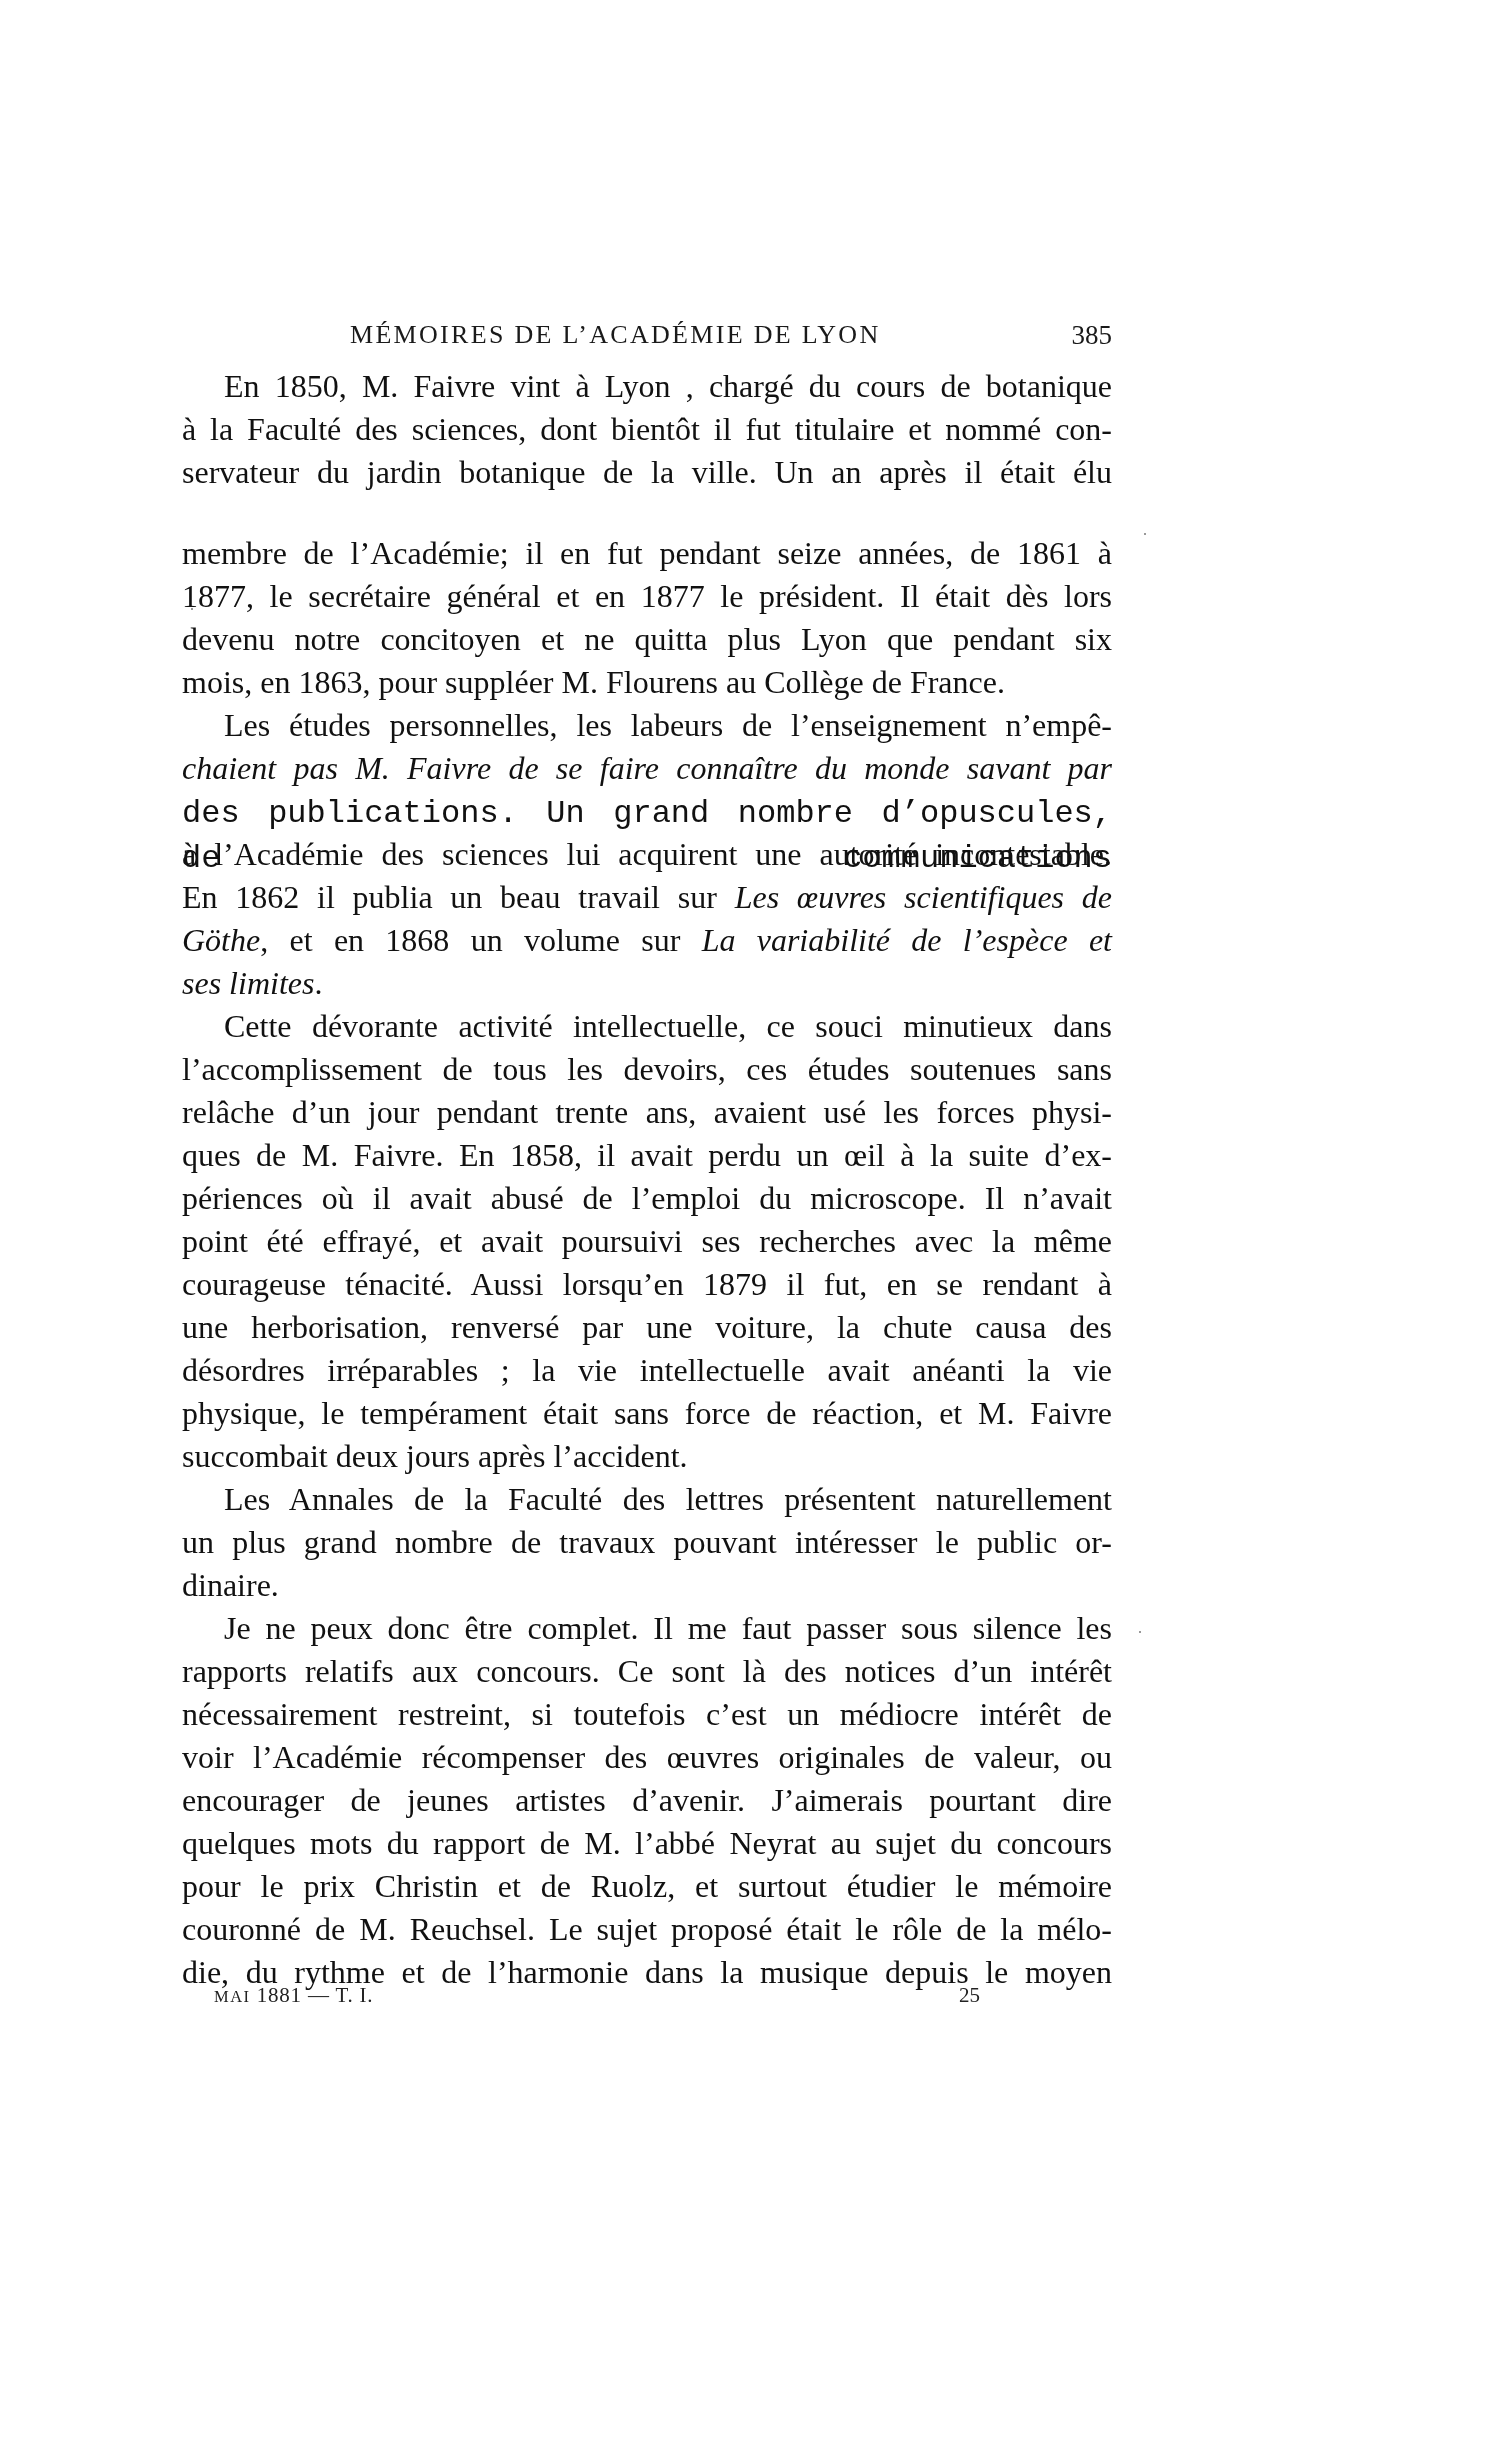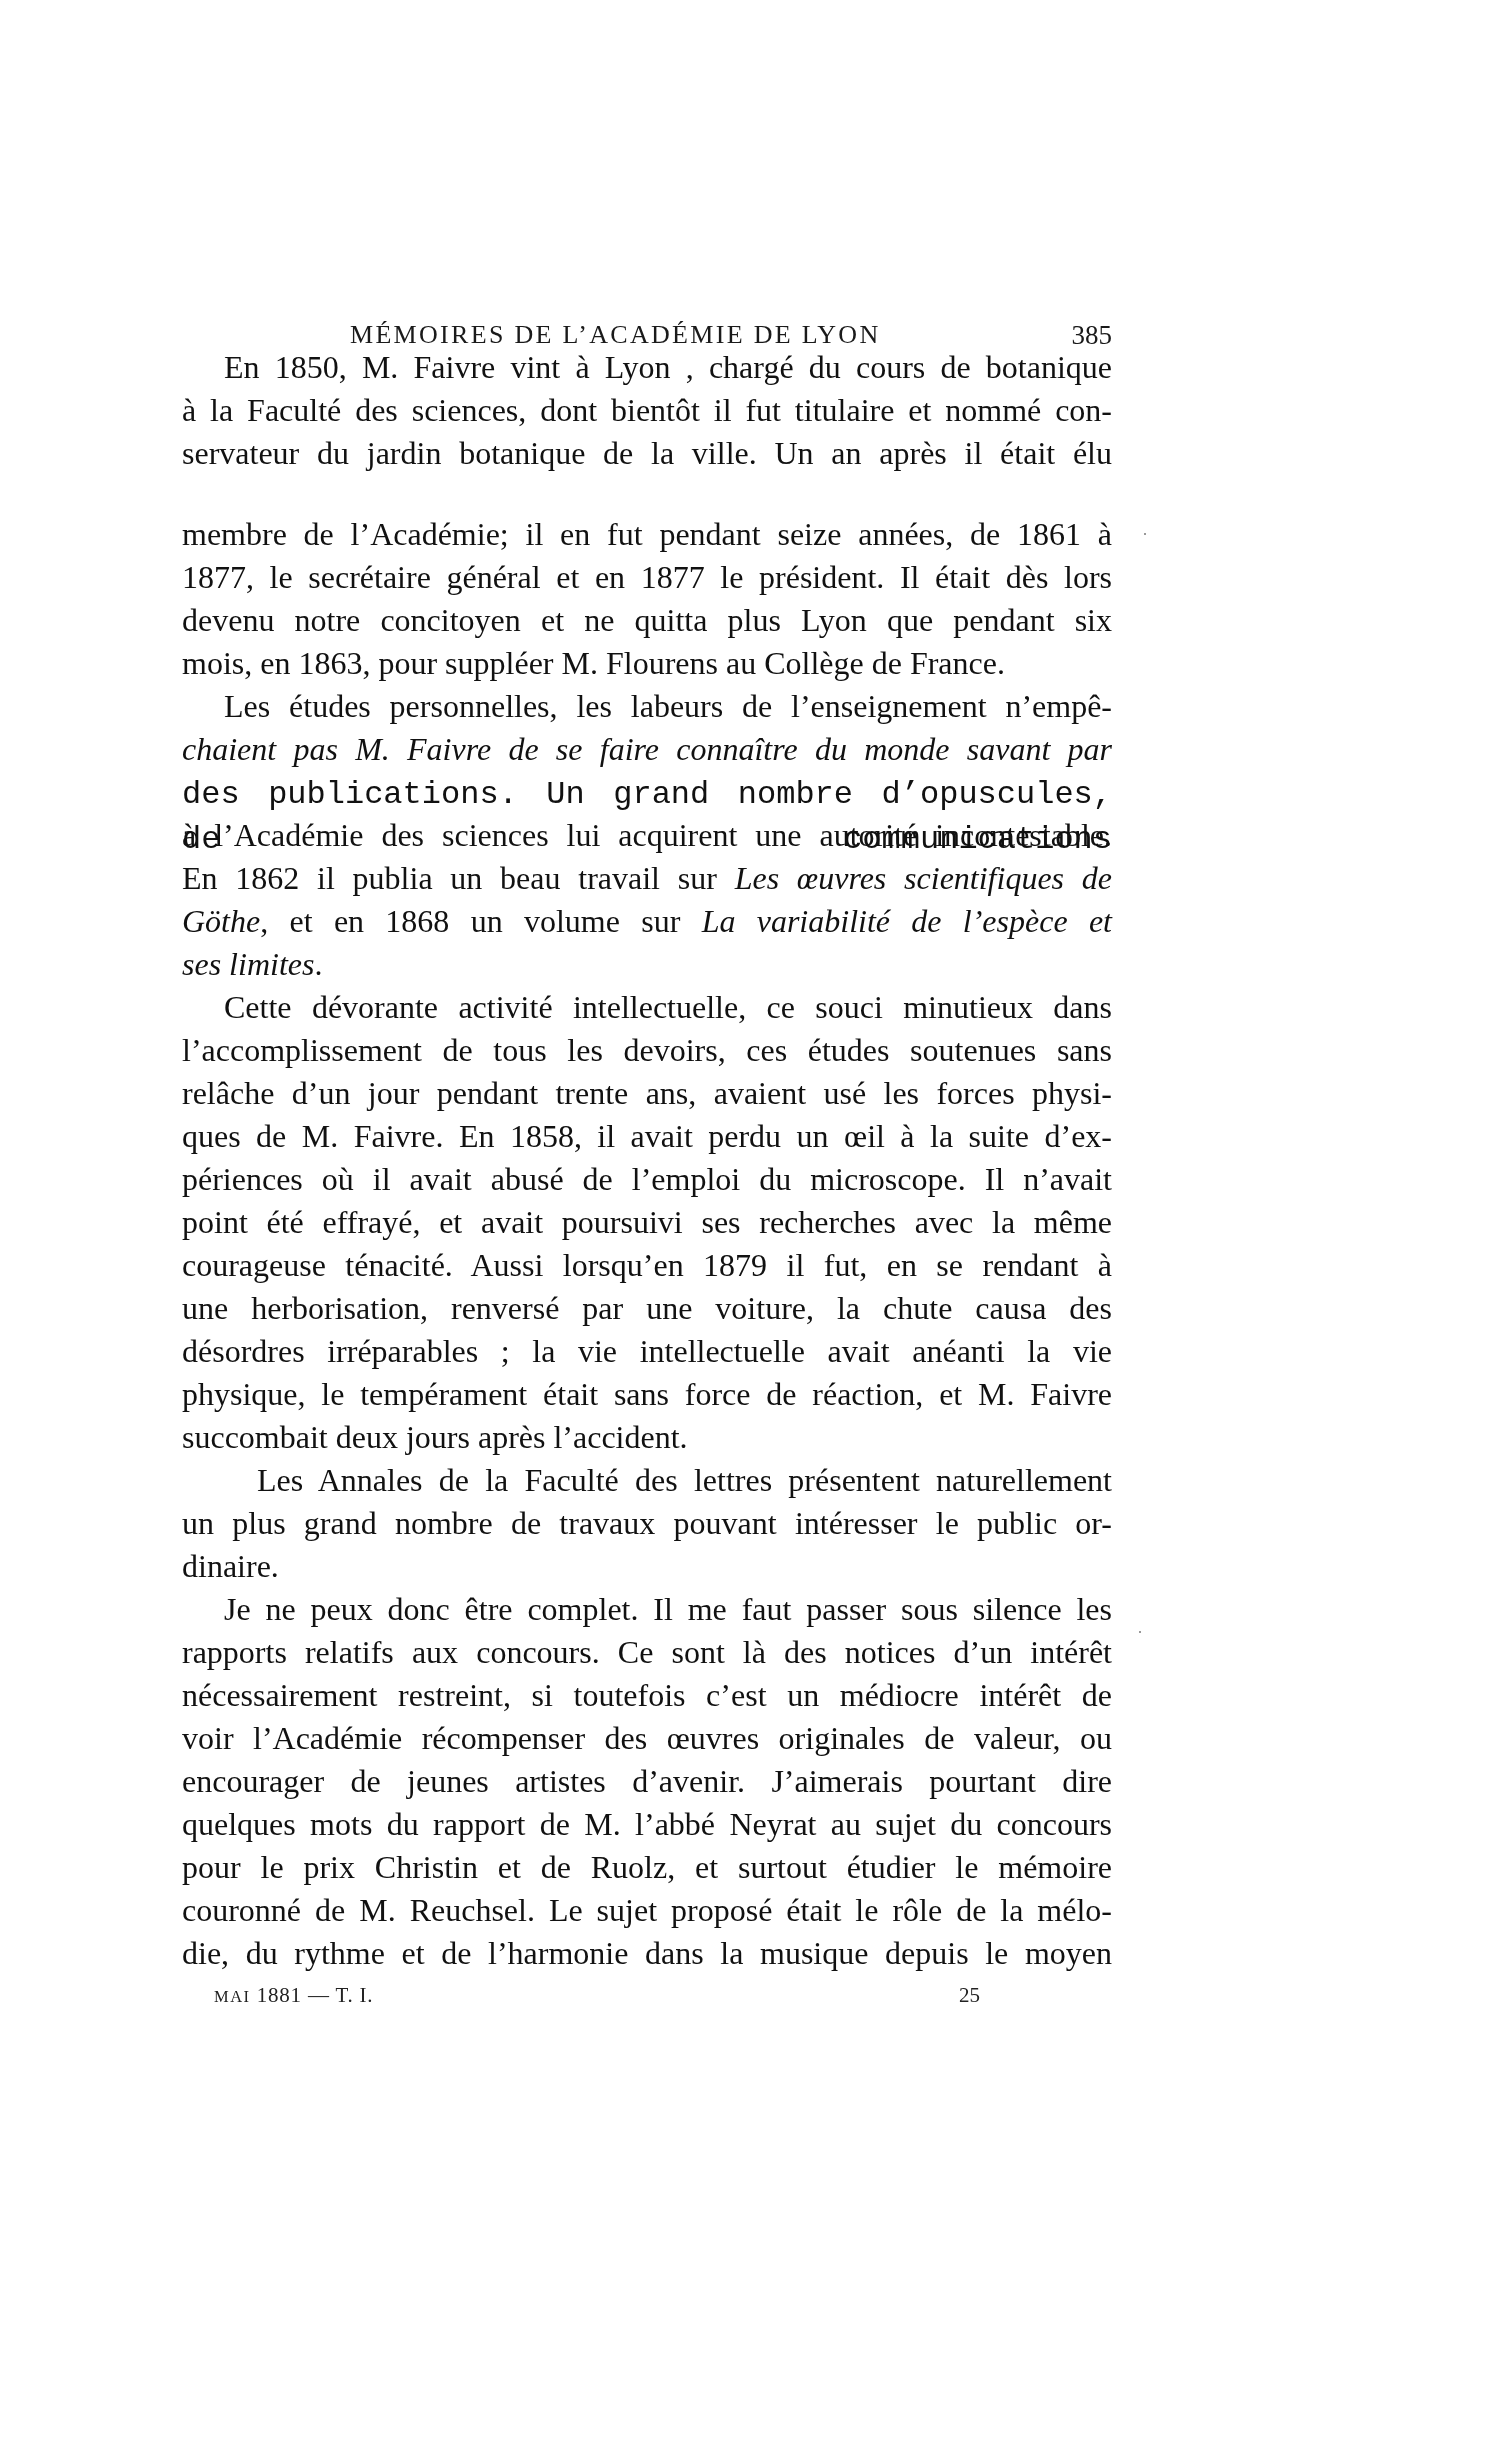--- a/index.html
+++ b/index.html
@@ -3,21 +3,21 @@
 <meta charset="utf-8">
 <style>
   html, body { margin: 0; padding: 0; background: #ffffff; }
   body { width: 1502px; height: 2462px; position: relative; overflow: hidden;
          font-family: "Liberation Serif", "DejaVu Serif", serif; color: #111111; }
   .page { position: absolute; left: 0; top: 0; width: 1502px; height: 2462px; background: #ffffff; }
   .running-head { position: absolute; left: 182px; top: 317px; width: 930px; height: 36px; }
   .running-title { position: absolute; left: 168px; top: 0; font-size: 26px; letter-spacing: 2.3px;
                    line-height: 36px; white-space: nowrap; color: #1a1a1a; }
   .page-number { position: absolute; right: 0; top: 0; font-size: 27px; line-height: 36px; color: #1a1a1a; }
-  .body-text { position: absolute; left: 182px; top: 346px; width: 930px; }
+  .body-text { position: absolute; left: 182px; top: 365px; width: 930px; }
   .line { height: 43px; line-height: 43px; font-size: 32px; white-space: nowrap; overflow: visible;
           text-align: justify; text-align-last: justify; }
   .line.last { text-align: left; text-align-last: left; }
   .line.indent { padding-left: 42px; }
   .line span.it { font-style: italic; }
   .line .seg { white-space: pre-wrap; }
   .footer { position: absolute; left: 182px; top: 1980px; width: 930px; height: 30px; }
   .footer-signature { position: absolute; left: 32px; top: 0; font-size: 21px; line-height: 30px; color: #222; letter-spacing: 0.8px; }
   .footer-signature .sc { font-size: 16.5px; letter-spacing: 1.5px; }
   .footer-sheet { position: absolute; left: 777px; top: 0; font-size: 21px; line-height: 30px; color: #222; }
@@ -59,21 +59,21 @@
         <div class="line" style="white-space: normal;"><span class="seg" style="white-space: normal;">ques de M. Faivre. En 1858, il avait perdu un œil à la suite d’ex-</span></div>
         <div class="line" style="white-space: normal;"><span class="seg" style="white-space: normal;">périences où il avait abusé de l’emploi du microscope. Il n’avait</span></div>
         <div class="line" style="white-space: normal;"><span class="seg" style="white-space: normal;">point été effrayé, et avait poursuivi ses recherches avec la même</span></div>
         <div class="line" style="white-space: normal;"><span class="seg" style="white-space: normal;">courageuse ténacité. Aussi lorsqu’en 1879 il fut, en se rendant à</span></div>
         <div class="line" style="white-space: normal;"><span class="seg" style="white-space: normal;">une herborisation, renversé par une voiture, la chute causa des</span></div>
         <div class="line" style="white-space: normal;"><span class="seg" style="white-space: normal;">désordres irréparables ; la vie intellectuelle avait anéanti la vie</span></div>
         <div class="line" style="white-space: normal;"><span class="seg" style="white-space: normal;">physique, le tempérament était sans force de réaction, et M. Faivre</span></div>
         <div class="line last" style="white-space: normal;"><span class="seg" style="white-space: normal;">succombait deux jours après l’accident.</span></div>
       </div>
       <div>
-        <div class="line indent" style="white-space: normal;"><span class="seg" style="white-space: normal; margin-left: 33px;">Les Annales de la Faculté des lettres présentent naturellement</span></div>
+        <div class="line indent" style="white-space: normal;"><span class="seg" style="white-space: normal;">Les Annales de la Faculté des lettres présentent naturellement</span></div>
         <div class="line" style="white-space: normal;"><span class="seg" style="white-space: normal;">un plus grand nombre de travaux pouvant intéresser le public or-</span></div>
         <div class="line last" style="white-space: normal;"><span class="seg" style="white-space: normal;">dinaire.</span></div>
       </div>
       <div>
         <div class="line indent" style="white-space: normal;"><span class="seg" style="white-space: normal;">Je ne peux donc être complet. Il me faut passer sous silence les</span></div>
         <div class="line" style="white-space: normal;"><span class="seg" style="white-space: normal;">rapports relatifs aux concours. Ce sont là des notices d’un intérêt</span></div>
         <div class="line" style="white-space: normal;"><span class="seg" style="white-space: normal;">nécessairement restreint, si toutefois c’est un médiocre intérêt de</span></div>
         <div class="line" style="white-space: normal;"><span class="seg" style="white-space: normal;">voir l’Académie récompenser des œuvres originales de valeur, ou</span></div>
         <div class="line" style="white-space: normal;"><span class="seg" style="white-space: normal;">encourager de jeunes artistes d’avenir. J’aimerais pourtant dire</span></div>
         <div class="line" style="white-space: normal;"><span class="seg" style="white-space: normal;">quelques mots du rapport de M. l’abbé Neyrat au sujet du concours</span></div>

